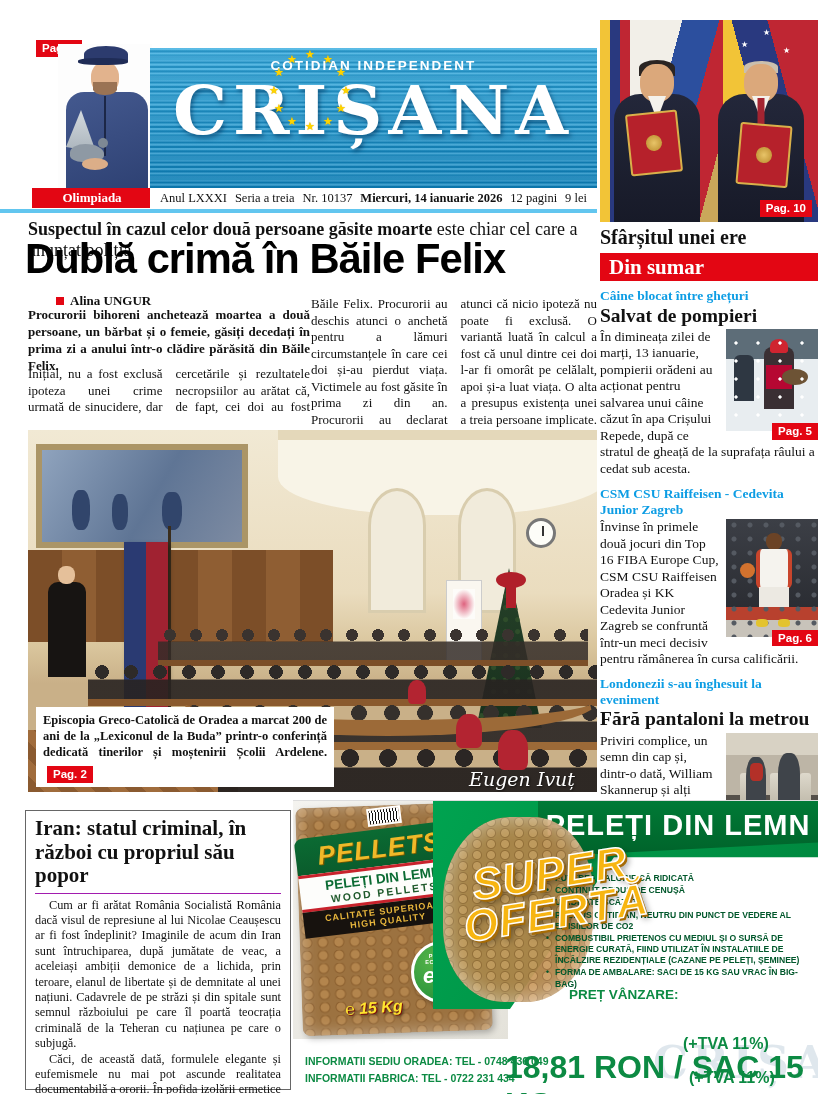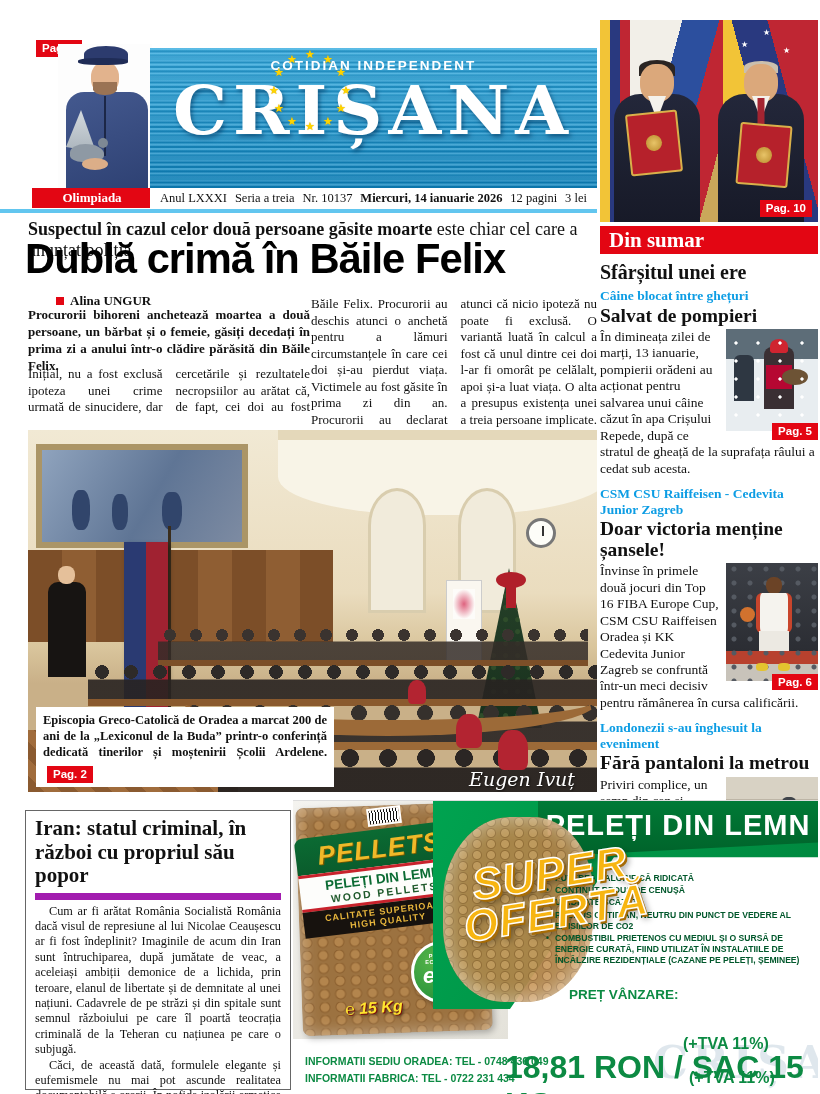--- a/index.html
+++ b/index.html
@@ -129,21 +129,21 @@
   .mt-post{position:absolute;top:40px;width:11px;height:42px;background:linear-gradient(#ded9cc,#b5af9f);border-radius:3px;}
   .mt-fig{position:absolute;background:#3f444a;border-radius:40% 40% 10% 10%;}
   .mt-pack{position:absolute;background:#b33028;border-radius:30%;}
   .mt-floor{position:absolute;left:0;bottom:0;width:100%;height:18px;background:repeating-linear-gradient(90deg,#6a6258 0 10px,#57504a 10px 20px);}
   #barcode-wrap{width:170px;margin:14px auto 0;text-align:center;}
   #barcode{height:30px;margin:0 auto;width:150px;
       background:repeating-linear-gradient(90deg,#000 0 2px,#fff 2px 3px,#000 3px 4px,#fff 4px 7px,#000 7px 8px,#fff 8px 11px,#000 11px 14px,#fff 14px 15px,#000 15px 16px,#fff 16px 19px);}
   #barcode-digits{font:11px "DejaVu Sans Mono",monospace;letter-spacing:3px;}
   
   #iran-box{left:25px;top:810px;width:266px;height:280px;border:1px solid #666;padding:6px 9px 4px;}
-  #iran-headline{font:bold 21px/1.12 "Liberation Serif",serif;border-bottom:7px solid #a21caf;padding-bottom:5px;margin-bottom:4px;}
+  #iran-headline{font:bold 21px/1.12 "Liberation Serif",serif;border-bottom:1px solid #a21caf;padding-bottom:5px;margin-bottom:4px;}
   #iran-box p{margin:0;font:12.3px/15.4px "Liberation Serif",serif;text-align:justify;text-indent:14px;}
   
   #ad{left:293px;top:800px;width:525px;height:294px;background:#fff;overflow:hidden;border-top:1px solid #ddd;}
   #ad-bagarea{position:absolute;left:0;top:0;width:215px;height:238px;background:linear-gradient(140deg,#f4f3ef,#e4e2da);}
   #ad-bag{position:absolute;left:6px;top:4px;width:190px;height:228px;border-radius:8px;
       background:radial-gradient(circle at 7px 5px,#b3854d 4px,#8a5e2e 5px,transparent 6px) 0 0/16px 13px,#9c7240;
       box-shadow:inset 0 0 18px rgba(255,255,255,.45),2px 3px 6px rgba(0,0,0,.25);transform:rotate(-2deg);}
   #bag-label{position:absolute;left:6px;top:28px;width:168px;transform:rotate(-7deg);}
   #bag-pellets-band{background:linear-gradient(#0b6b33,#0a5c2c);border-radius:8px 8px 0 0;padding:4px 6px 2px;text-align:center;}
   #bag-pellets-band span{font:bold italic 26px "Liberation Sans",sans-serif;color:#f0b929;text-shadow:1px 1px 0 #7a5a00;letter-spacing:1px;}
@@ -221,21 +221,21 @@
     <span class="eu-star" style="left:160px;top:6px">★</span>
     <span class="eu-star" style="left:178px;top:11px">★</span>
     <span class="eu-star" style="left:191px;top:24px">★</span>
   </div>
   <div id="infobar" class="abs">
     <span>Anul LXXXI</span>
     <span>Seria a treia</span>
     <span>Nr. 10137</span>
     <span class="bold">Miercuri, 14 ianuarie 2026</span>
     <span>12 pagini</span>
-    <span>3 lei</span>
+    <span>9 lei</span>
   </div>
   <div id="cyanline" class="abs"></div>
 
   <div id="leaders-photo" class="abs">
     <div class="ven-flag-l"></div>
     <div class="rus-flag"></div>
     <div class="ven-flag-r">
       <span class="star-dot" style="left:18px;top:20px">★</span>
       <span class="star-dot" style="left:40px;top:8px">★</span>
       <span class="star-dot" style="left:60px;top:26px">★</span>
@@ -294,43 +294,42 @@
     <div class="redfig" style="left:428px;top:284px;width:26px;height:34px;"></div>
     <div class="redfig" style="left:470px;top:300px;width:30px;height:40px;"></div>
     <div class="redfig" style="left:380px;top:250px;width:18px;height:24px;"></div>
     <div id="hall-caption">
       <span>Episcopia Greco-Catolică de Oradea a marcat 200 de ani de la „Lexiconul de la Buda” printr-o conferință dedicată tinerilor și moștenirii Școlii Ardelene.</span><span class="badge">Pag. 2</span>
     </div>
     <div id="photo-credit">Eugen Ivuț</div>
   </div>
 
   <div id="sidebar" class="abs">
+    <div id="era-headline">Sfârșitul unei ere</div>
     <div id="din-sumar">Din sumar</div>
-    <div id="era-headline">Sfârșitul unei ere</div>
 
     <div class="sb-item">
       <div class="sb-kicker">Câine blocat între ghețuri</div>
       <div class="sb-headline">Salvat de pompieri</div>
       <div class="sb-body">
         <span class="sb-img" id="img-dog" style="display:block;float:right;">
           <span class="dog-fig1"></span>
           <span class="dog-fig2"></span>
           <span class="dog-helmet"></span>
           <span class="dog-vest"></span>
           <span class="dog-dog"></span>
           <span class="snow"></span>
           <span class="badge">Pag. 5</span>
         </span>
         <span>În dimineața zilei de marți, 13 ianuarie, pompierii orădeni au acționat pentru salvarea unui câine căzut în apa Crișului Repede, după ce stratul de gheață de la suprafața râului a cedat sub acesta.</span>
       </div>
     </div>
 
     <div class="sb-item">
       <div class="sb-kicker">CSM CSU Raiffeisen - Cedevita Junior Zagreb</div>
-      <div class="sb-headline">Doar victoria menține șansele!</div>
       <div class="sb-body">
         <span class="sb-img" id="img-basket" style="display:block;float:right;">
           <span class="bb-head"></span>
           <span class="bb-jersey"></span>
           <span class="bb-shorts"></span>
           <span class="bb-ball"></span>
           <span class="bb-shoe" style="left:30px;"></span>
           <span class="bb-shoe" style="left:52px;"></span>
           <span class="badge">Pag. 6</span>
         </span>
@@ -400,20 +399,21 @@
       <span class="so1">SUPER</span>
       <span class="so2">OFERTĂ</span>
     </div>
     <div id="ad-bullets">
       <ul>
         <li>PUTEREA CALORIFICĂ RIDICATĂ</li>
         <li>CONȚINUT REDUS DE CENUȘĂ</li>
         <li>UMIDITATE SCĂZUTĂ</li>
         <li>PRODUS COTIDIAN, NEUTRU DIN PUNCT DE VEDERE AL EMISIILOR DE CO2</li>
         <li>COMBUSTIBIL PRIETENOS CU MEDIUL ȘI O SURSĂ DE ENERGIE CURATĂ, FIIND UTILIZAT ÎN INSTALATIILE DE ÎNCĂLZIRE REZIDENȚIALE (CAZANE PE PELEȚI, ȘEMINEE)</li>
+        <li>FORMA DE AMBALARE: SACI DE 15 KG SAU VRAC ÎN BIG-BAG)</li>
       </ul>
     </div>
     <div id="ad-watermark">CRIȘANA</div>
     <div id="price-label">PREȚ VÂNZARE:</div>
     <div id="price1-tva">(+TVA 11%)</div>
     <div id="price2">18,81 RON / SAC 15 KG</div>
     <div id="price2-tva">(+TVA 11%)</div>
     <div id="ad-contact">
       <div>INFORMATII SEDIU ORADEA: TEL - 0748 436 049</div>
       <div>INFORMATII FABRICA: TEL - 0722 231 434</div>

